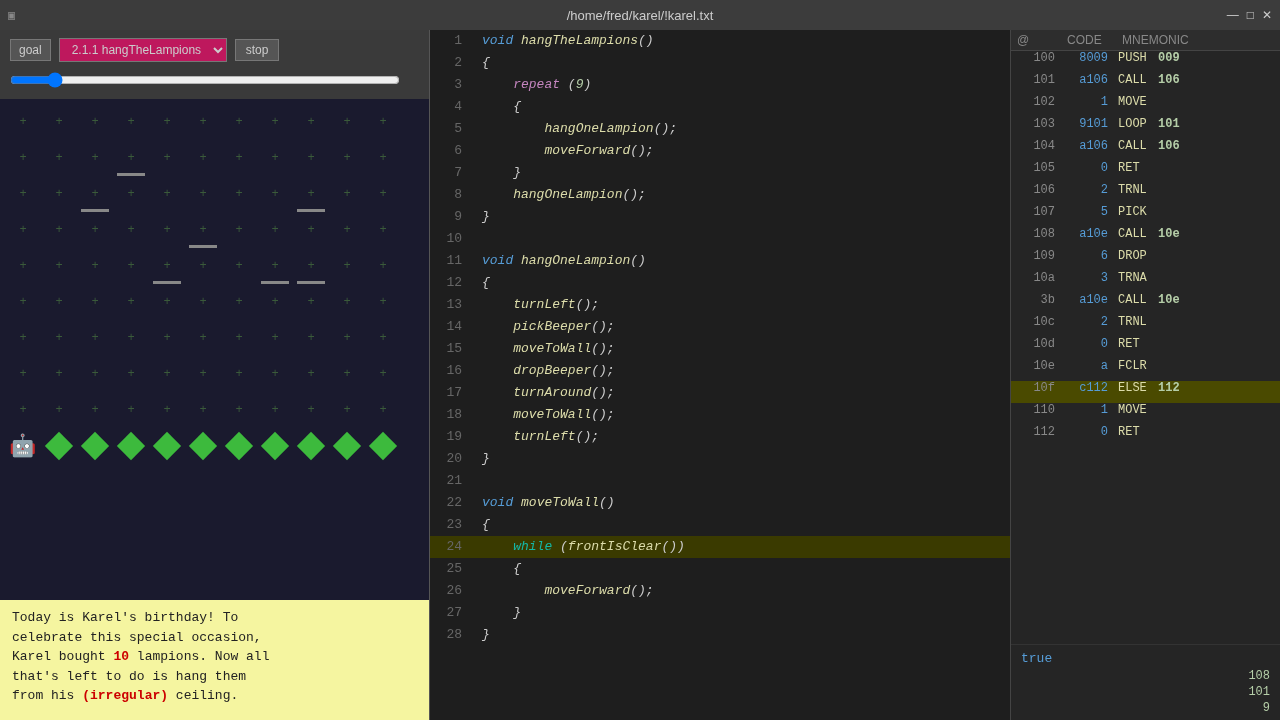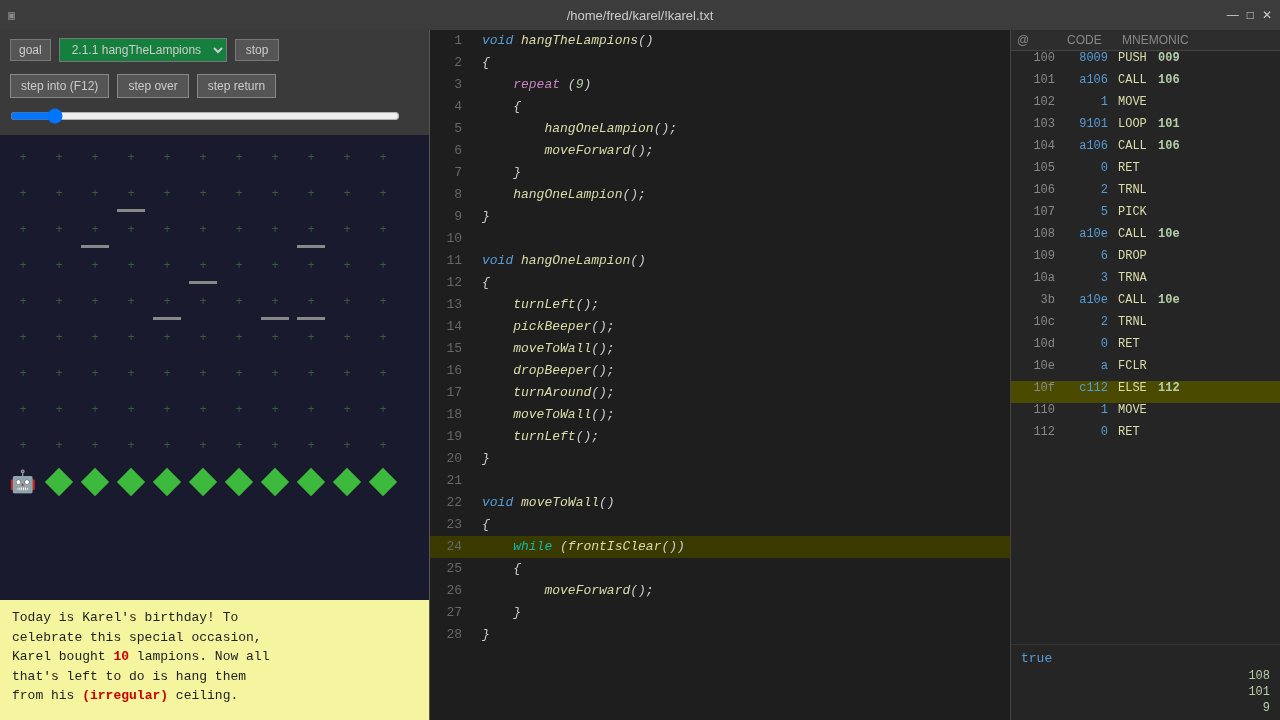--- a/index.html
+++ b/index.html
@@ -45,21 +45,21 @@
     .goal-btn {
       background: #555;
       border: 1px solid #777;
       color: #ccc;
       padding: 3px 8px;
       font-size: 12px;
       cursor: pointer;
       font-family: sans-serif;
     }
     .goal-dropdown {
-      background: #15803d;
+      background: #be185d;
       border: 1px solid #777;
       color: #ccc;
       padding: 3px 8px;
       font-size: 12px;
       cursor: pointer;
       font-family: sans-serif;
     }
     .stop-btn {
       background: #555;
       border: 1px solid #777;
@@ -270,25 +270,20 @@
   <div class="left-panel">
 
     <div class="toolbar">
       <button class="goal-btn">goal</button>
       <select class="goal-dropdown">
         <option>2.1.1 hangTheLampions</option>
       </select>
       <button class="stop-btn">stop</button>
     </div>
 
-    <div class="toolbar2">
-      <button class="step-btn">step into (F12)</button>
-      <button class="step-btn">step over</button>
-      <button class="step-btn">step return</button>
-    </div>
 
     <div class="slider-row">
       <input type="range" min="0" max="100" value="10" style="width: 390px;">
     </div>
 
     <div class="grid-container">
       <div class="grid" id="karel-grid">
 
       <div class="cell">
             <span style="color:#3a5a3a;font-size:12px;">+</span>

